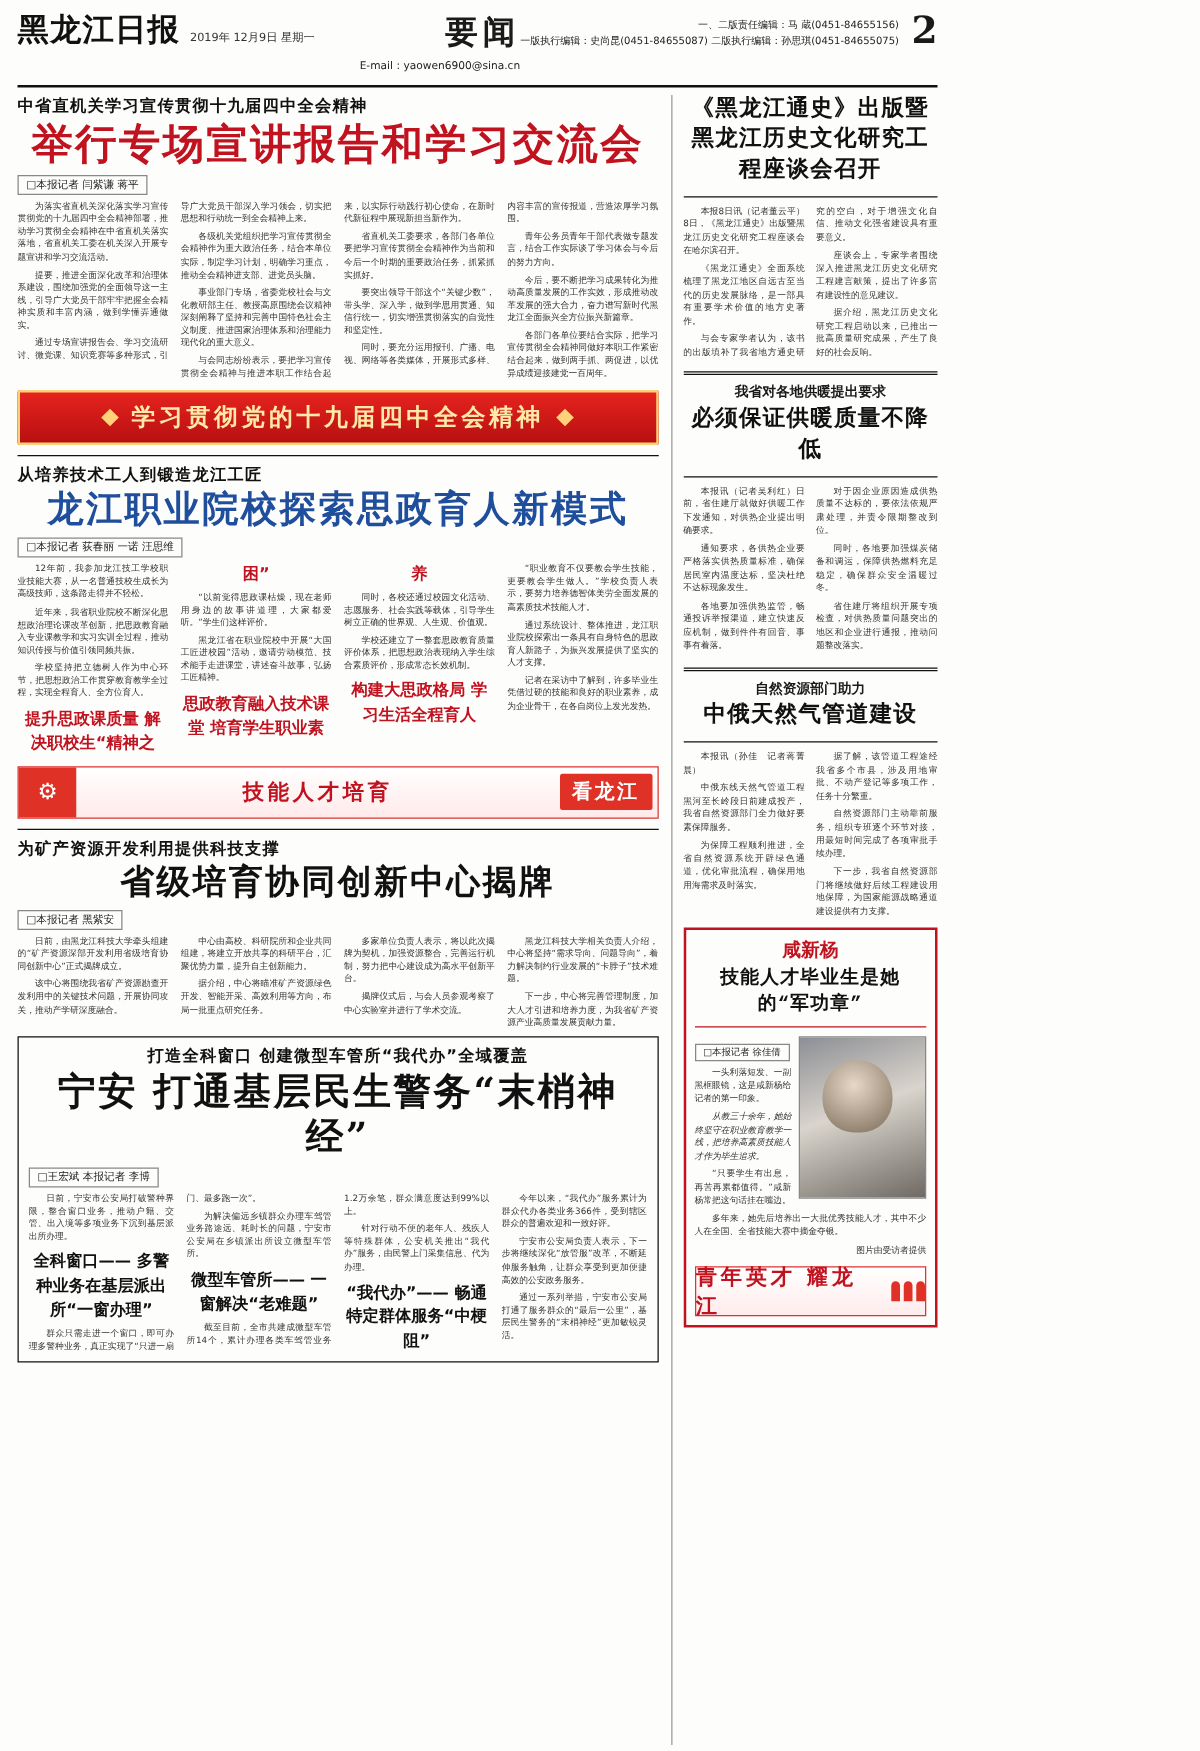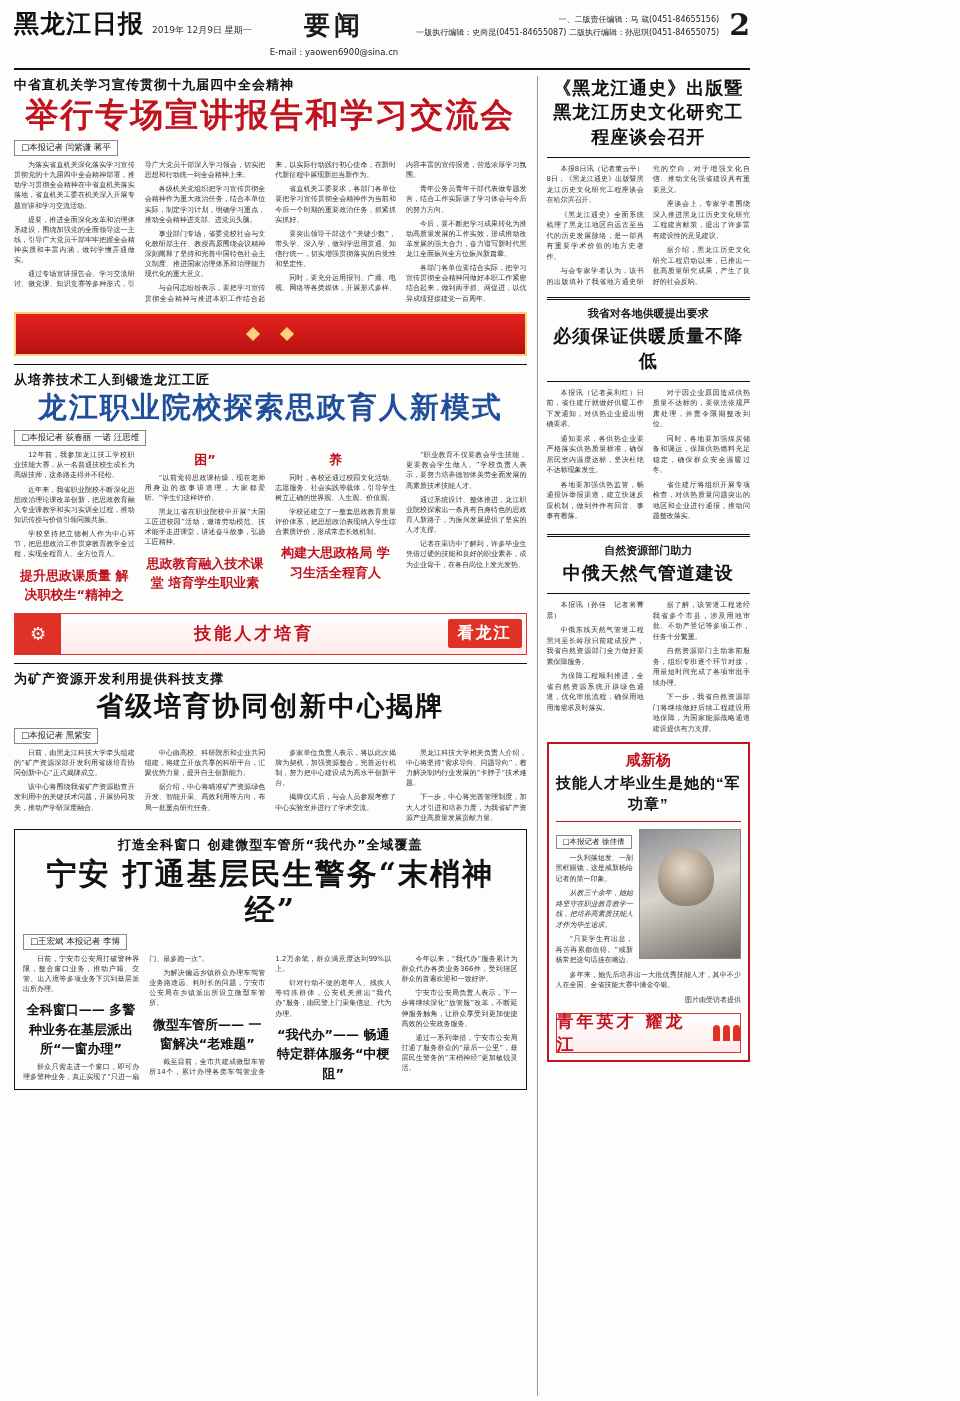--- a/index.html
+++ b/index.html
@@ -14,21 +14,21 @@
 
   
   .masthead{display:flex;align-items:flex-start;justify-content:space-between;height:58px;border-bottom:2px solid #111;padding-bottom:2px;}
   .mast-left{display:flex;align-items:flex-start;gap:8px;}
   .paper-name{
     font-family:"DejaVu Serif","Liberation Serif",serif;
     font-weight:bold;font-size:25px;letter-spacing:1px;color:#111;
     line-height:1.1;padding-top:2px;
   }
   .mast-date{font-size:9px;color:#333;padding-top:16px;white-space:nowrap;}
-  .mast-center{text-align:center;flex:1;}
+  .mast-center{text-align:right;flex:1;}
   .mast-center .title{font-family:"DejaVu Serif","Liberation Serif",serif;font-weight:bold;font-size:26px;letter-spacing:4px;}
   .mast-center .email{font-size:8.5px;color:#222;margin-top:4px;}
   .mast-right{display:flex;align-items:flex-end;gap:10px;text-align:right;}
   .editors{font-size:8px;line-height:1.7;color:#222;white-space:nowrap;padding-top:3px;}
   .page-num{font-family:"DejaVu Serif","Liberation Serif",serif;font-weight:bold;font-size:30px;line-height:1;padding-top:2px;}
 
   
   .body-wrap{display:flex;gap:10px;margin-top:6px;height:1320px;}
   .left-zone{width:660px;position:relative;}
   .right-zone{width:262px;border-left:1px solid #999;padding-left:9px;position:relative;}
@@ -85,21 +85,21 @@
 
   
   .subhead{font-weight:bold;font-size:13px;color:#111;text-align:center;margin:6px 0 3px;line-height:1.5;}
   .subhead.red{color:#c1121f;}
 
   
   .boxed{border:1px solid #111;padding:6px 8px;margin-top:6px;}
 
   
   .r-headline{
-    font-family:Liberation Sans, sans-serif;font-weight:bold;
+    font-family:Liberation Mono, monospace;font-weight:bold;
     font-size:18px;line-height:1.35;text-align:center;color:#111;letter-spacing:1px;
   }
   .r-headline.dark{color:#111;}
   .r-kicker{font-size:11px;font-weight:bold;text-align:center;margin-bottom:3px;}
   .r-cols{column-count:2;column-gap:9px;font-size:7px;line-height:1.5;text-align:justify;color:#333;}
   .r-cols p{margin:0 0 4px;text-indent:2em;}
   .r-box{border:2px solid #c1121f;padding:7px;margin-top:8px;}
   .photo{
     width:100px;height:128px;float:right;margin:0 0 4px 6px;
     background:linear-gradient(160deg,#8d8f95,#d9d4cc 45%,#6e6a63);
@@ -156,20 +156,21 @@
           <p>要突出领导干部这个“关键少数”，带头学、深入学，做到学思用贯通、知信行统一，切实增强贯彻落实的自觉性和坚定性。</p>
           <p>同时，要充分运用报刊、广播、电视、网络等各类媒体，开展形式多样、内容丰富的宣传报道，营造浓厚学习氛围。</p>
           <p>青年公务员青年干部代表做专题发言，结合工作实际谈了学习体会与今后的努力方向。</p>
           <p>今后，要不断把学习成果转化为推动高质量发展的工作实效，形成推动改革发展的强大合力，奋力谱写新时代黑龙江全面振兴全方位振兴新篇章。</p>
           <p>各部门各单位要结合实际，把学习宣传贯彻全会精神同做好本职工作紧密结合起来，做到两手抓、两促进，以优异成绩迎接建党一百周年。</p>
         </div>
       </div>
 
       <div class="banner">
         <span class="sq"></span>
+        <span>学习贯彻党的十九届四中全会精神</span>
         <span class="sq"></span>
       </div>
 
       <div class="rule-thin"></div>
 
       <div>
         <div class="kicker">从培养技术工人到锻造龙江工匠</div>
         <div class="headline-blue">龙江职业院校探索思政育人新模式</div>
         <div class="byline">□本报记者 荻春丽 一诺 汪思维</div>
         <div class="cols c4">

